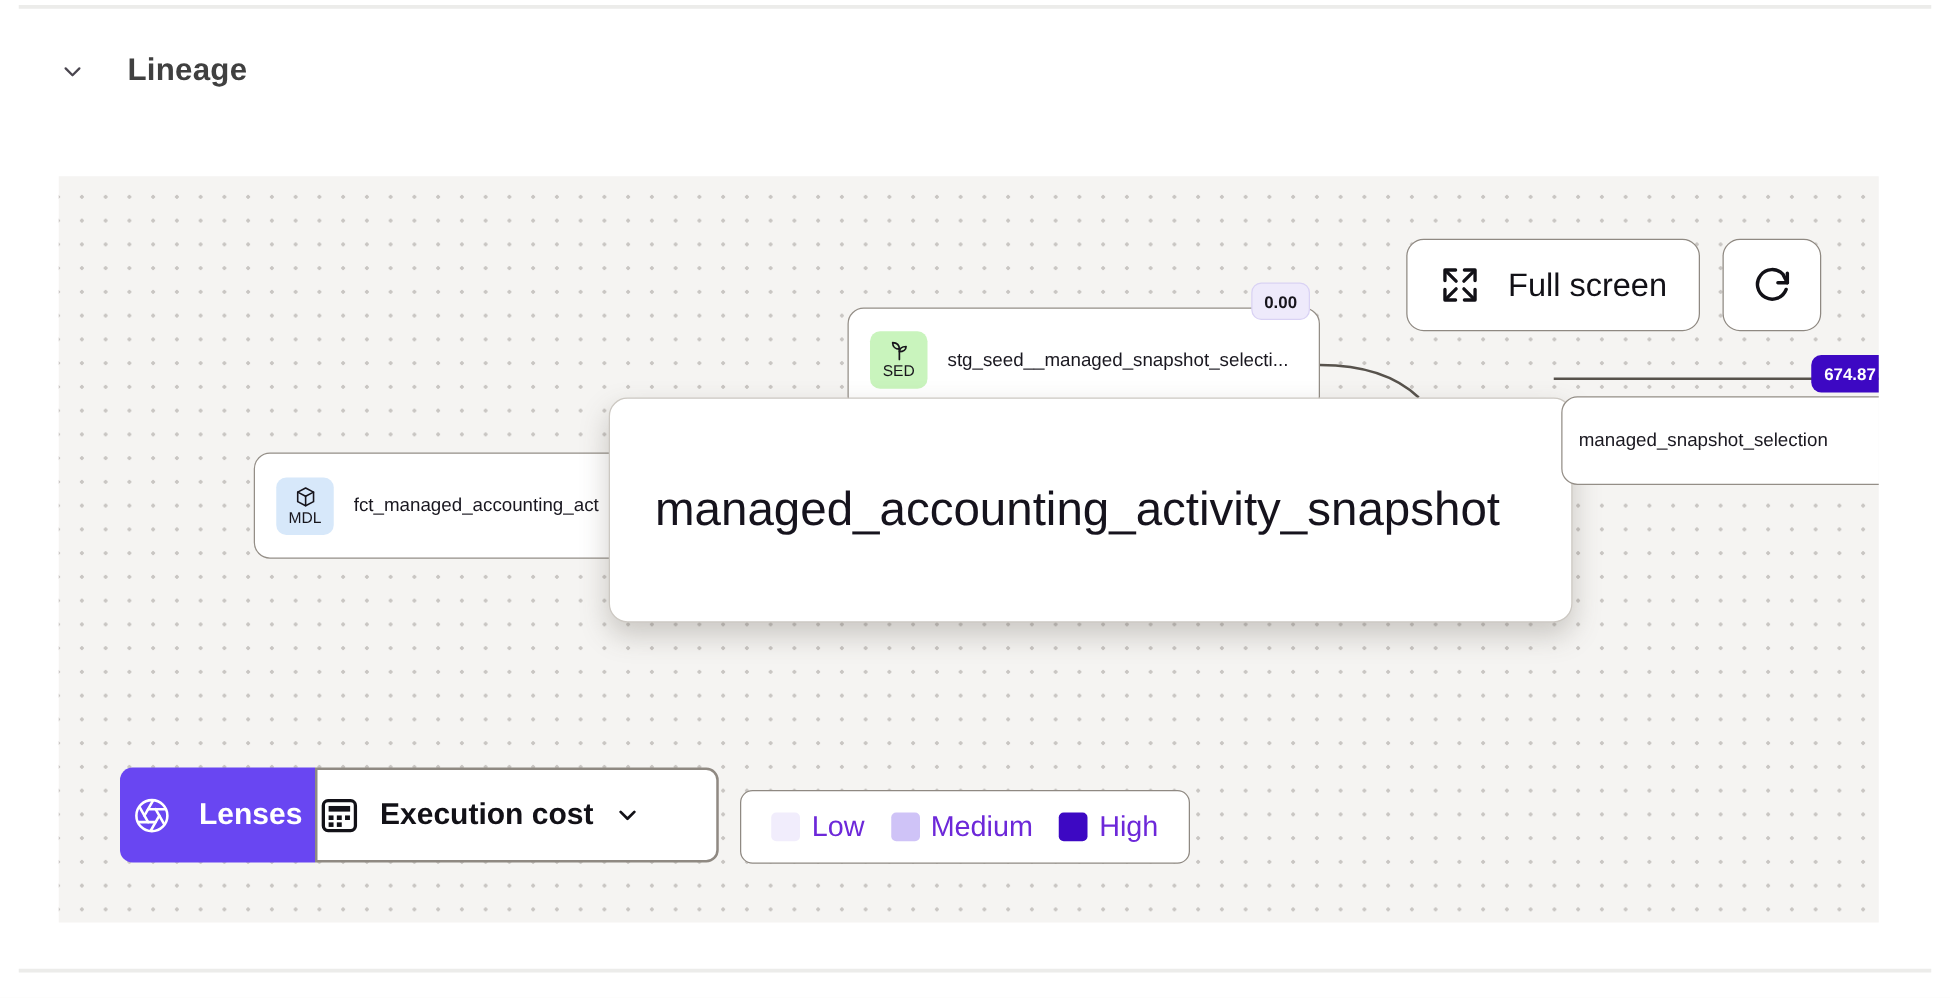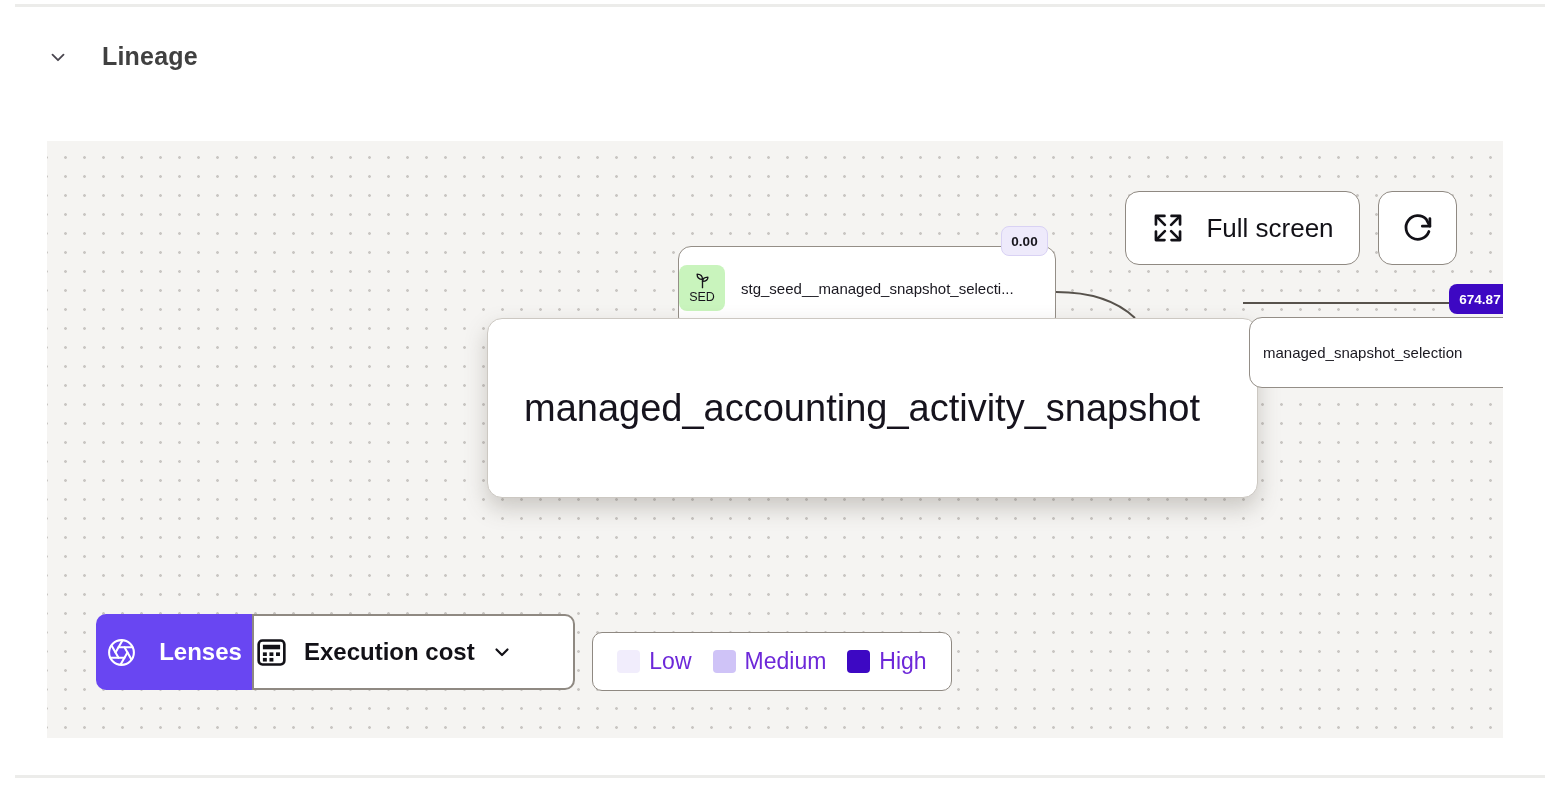--- a/index.html
+++ b/index.html
@@ -17,21 +17,21 @@
 
   .canvas { position:absolute; left:47px; top:141px; width:1456px; height:597px;
             background-color:#f5f4f2;
             background-image:radial-gradient(circle,#c9c6c3 1.3px,transparent 1.5px);
             background-size:19px 19px; background-position:9px 7px; overflow:hidden; }
 
   .edges { position:absolute; left:0; top:0; z-index:1; }
 
   .node { position:absolute; background:#ffffff; border:1.5px solid #948e87; border-radius:13px;
           display:flex; align-items:center; z-index:2; cursor:pointer; }
-  .node-seed  { left:631px; top:105px; width:378px; height:84px; }
+  .node-seed  { left:631px; top:105px; width:378px; height:84px; padding-left:17px; }
   .node-model { left:156px; top:221px; width:300px; height:85px; padding-left:17px; }
   .node-selection { left:1202px; top:176px; width:340px; height:71px; padding-left:13px; z-index:6; }
   .node-label { font-size:15px; color:#1a1820; margin-left:16px; white-space:nowrap; }
   .node-selection .node-label { margin-left:0; }
 
   .res-icon { width:46px; height:46px; border-radius:8px; display:flex; flex-direction:column;
               align-items:center; justify-content:center; flex:0 0 auto; }
   .res-icon svg { display:block; }
   .res-code { font-size:12.5px; font-weight:500; color:#17151c; line-height:1.05; margin-top:1px; }
 
@@ -101,20 +101,31 @@
           <path d="M12 21 V10.5"></path>
           <path d="M12 10.5 C12 6.5 9.2 4.2 5.2 4 C5.2 8 8 10.5 12 10.5 Z"></path>
           <path d="M12 13 C12 10 14.5 8 18.8 7.8 C18.8 11 16 13 12 13 Z"></path>
         </svg>
         <span class="res-code">SED</span>
       </div>
       <span class="node-label">stg_seed__managed_snapshot_selecti...</span>
     </div>
     <div class="cost-badge badge-low" style="background-color: rgb(238, 234, 251);">0.00</div>
 
+    <div class="node node-model">
+      <div class="res-icon" style="background-color: rgb(215, 232, 250);">
+        <svg width="19" height="19" viewBox="0 0 24 24" fill="none" stroke="#17151c" stroke-width="1.6" stroke-linecap="round" stroke-linejoin="round">
+          <path d="M12 3 L20 7.2 V16.8 L12 21 L4 16.8 V7.2 Z"></path>
+          <path d="M4 7.2 L12 11.4 L20 7.2"></path>
+          <path d="M12 11.4 V21"></path>
+        </svg>
+        <span class="res-code">MDL</span>
+      </div>
+      <span class="node-label">fct_managed_accounting_act</span>
+    </div>
 
     <div class="node node-selection">
       <span class="node-label">managed_snapshot_selection</span>
     </div>
     <div class="cost-badge badge-high" style="background-color: rgb(61, 8, 195);">674.87</div>
 
     <div class="hover-card">
       <span class="hover-label">managed_accounting_activity_snapshot</span>
     </div>
 

